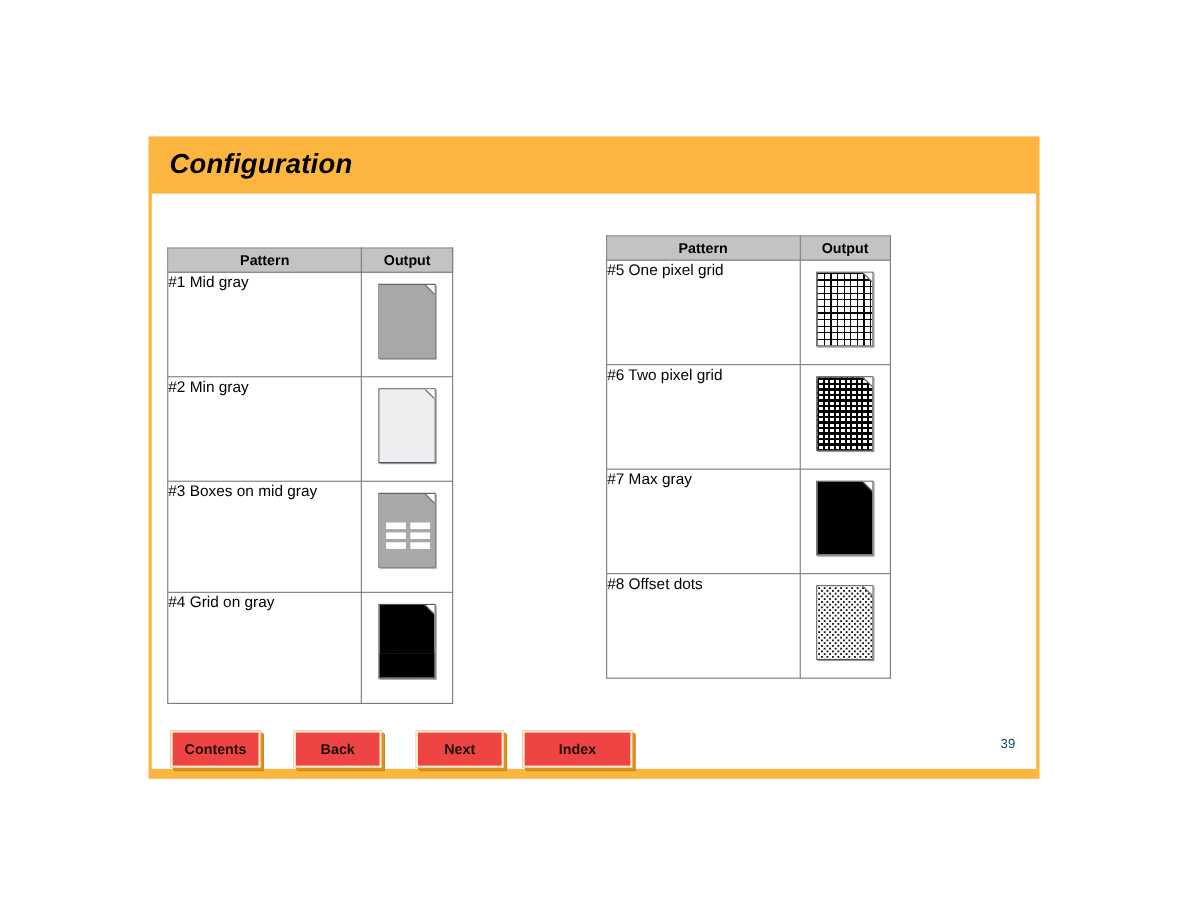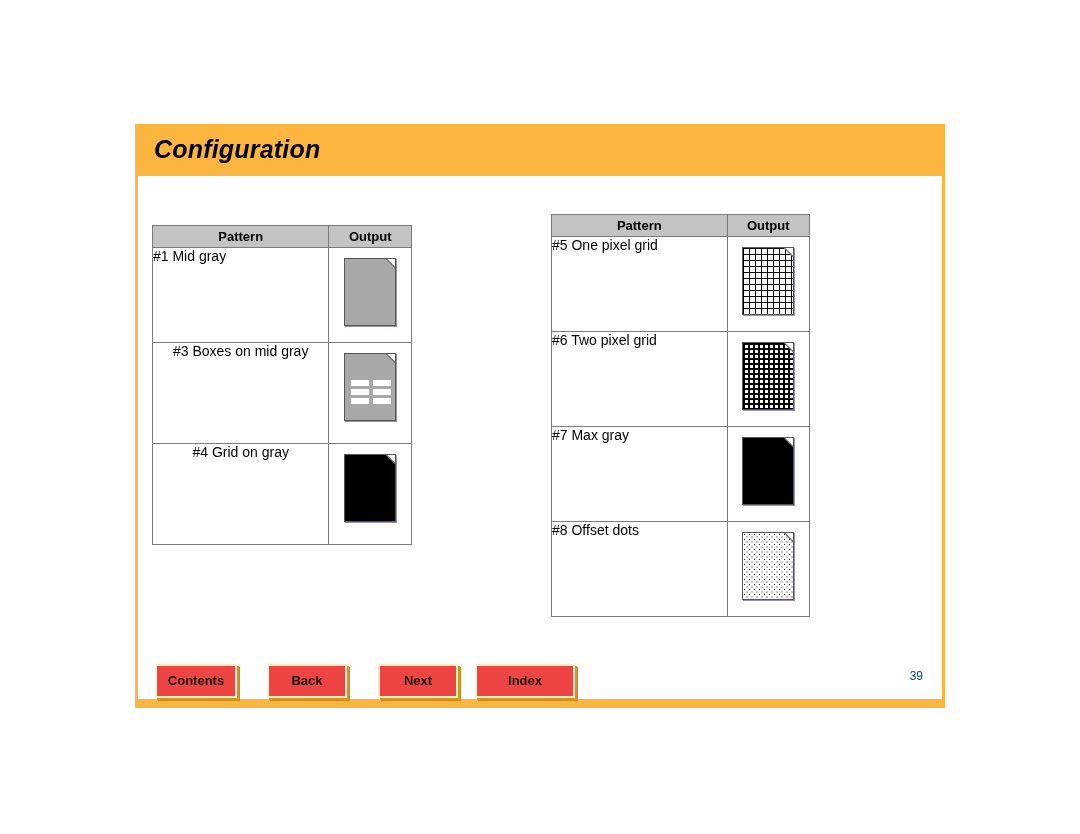--- a/index.html
+++ b/index.html
@@ -88,21 +88,21 @@
     color: #000000;
     padding: 6px 0 0 6px;
     height: 95px;
     box-sizing: border-box;
   }
   .cell-output {
     text-align: center;
     height: 95px;
     box-sizing: border-box;
   }
-  .cell-label.row-tall   { height: 101px; text-align: center; }
+  .cell-label.row-tall   { height: 101px; }
   .cell-output.row-tall  { height: 101px; }
 
   
   .page-icon {
     position: relative;
     width: 52px;
     height: 68px;
     margin: 10px auto 0 auto;
     background: #ffffff;
     border: 1px solid #555555;
@@ -261,20 +261,30 @@
           <th class="col-pattern">Pattern</th>
           <th class="col-output">Output</th>
         </tr>
       </thead>
       <tbody>
         <tr>
           <td class="cell-label">#1 Mid gray</td>
           <td class="cell-output">
             <div class="page-icon">
               <div class="fill fill-midgray"></div>
+              <div class="fold"></div>
+                <div class="fold-line"></div>
+            </div>
+          </td>
+        </tr>
+        <tr>
+          <td class="cell-label">#2 Min gray</td>
+          <td class="cell-output">
+            <div class="page-icon">
+              <div class="fill fill-mingray"></div>
               <div class="fold"></div>
                 <div class="fold-line"></div>
             </div>
           </td>
         </tr>
         <tr>
           <td class="cell-label row-tall">#3 Boxes on mid gray</td>
           <td class="cell-output row-tall">
             <div class="page-icon">
               <div class="fill fill-boxes">

